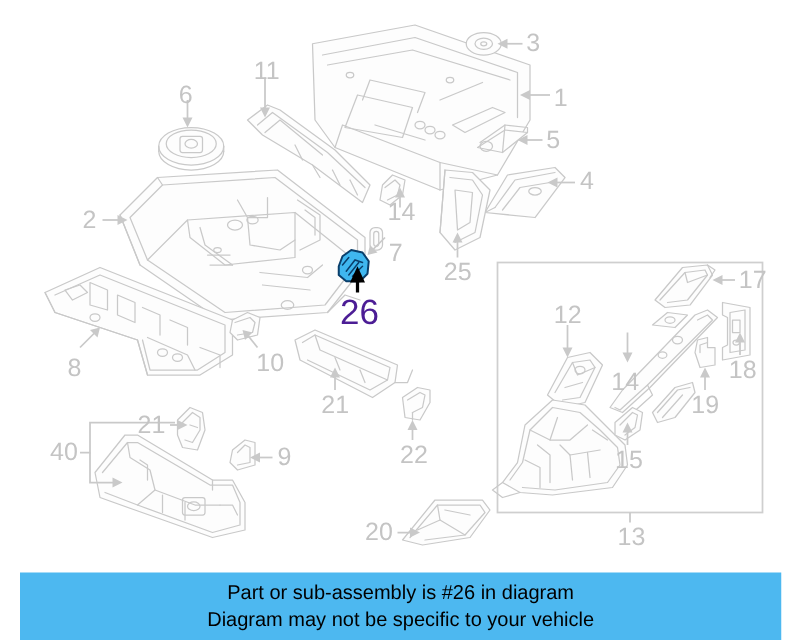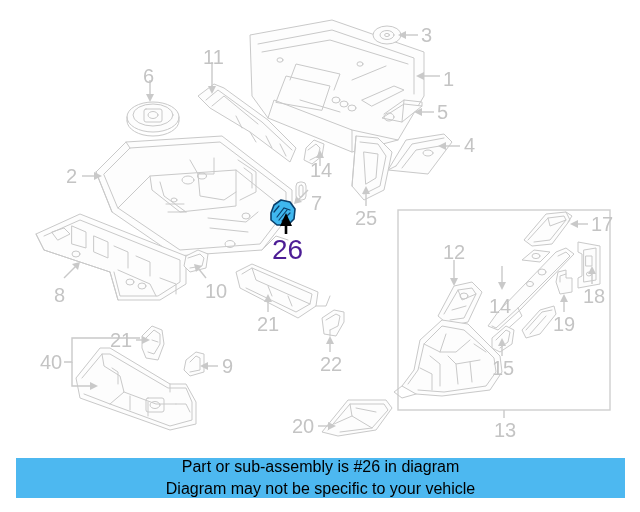--- a/index.html
+++ b/index.html
@@ -100,21 +100,21 @@
     font-size: 28px;
     font-weight: 400;
   }
 
   
   #footer-banner {
     position: absolute;
     left: 16px;
     top: 458px;
     width: 609px;
-    height: 40px;
+    height: 55px;
     background: #4db8f0;
     display: flex;
     flex-direction: column;
     align-items: center;
     justify-content: center;
     color: #000000;
     font-family: "Liberation Sans", sans-serif;
     font-size: 16px;
     line-height: 1.35;
     text-align: center;

